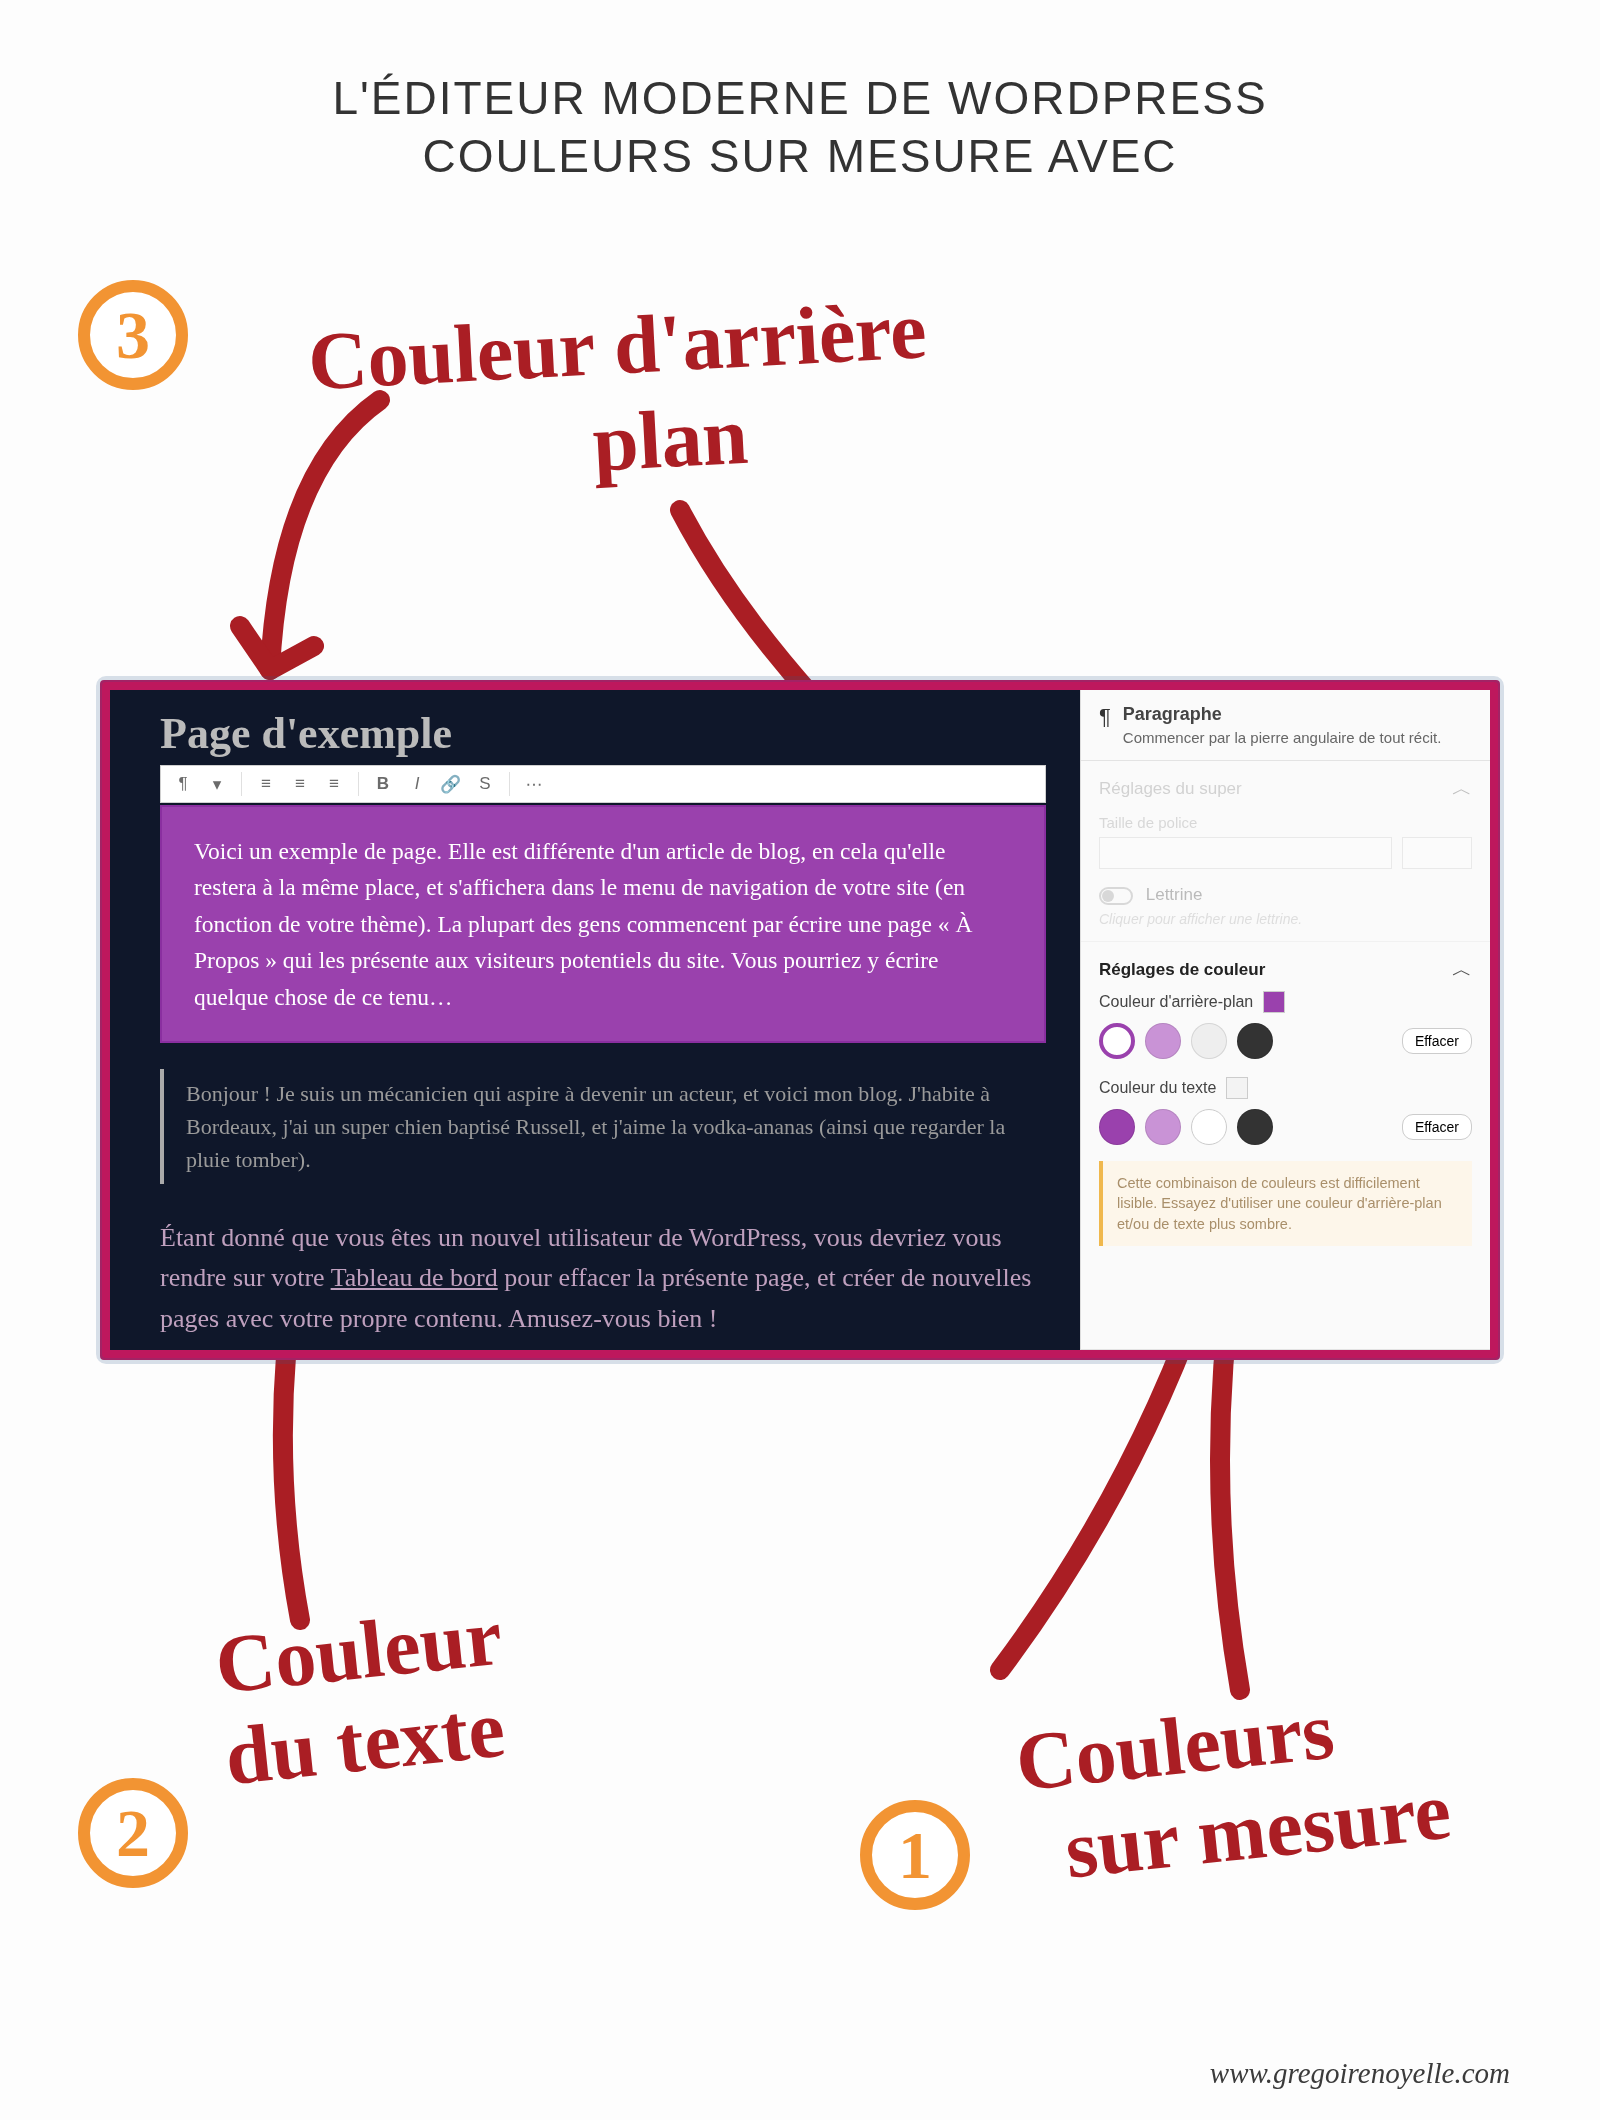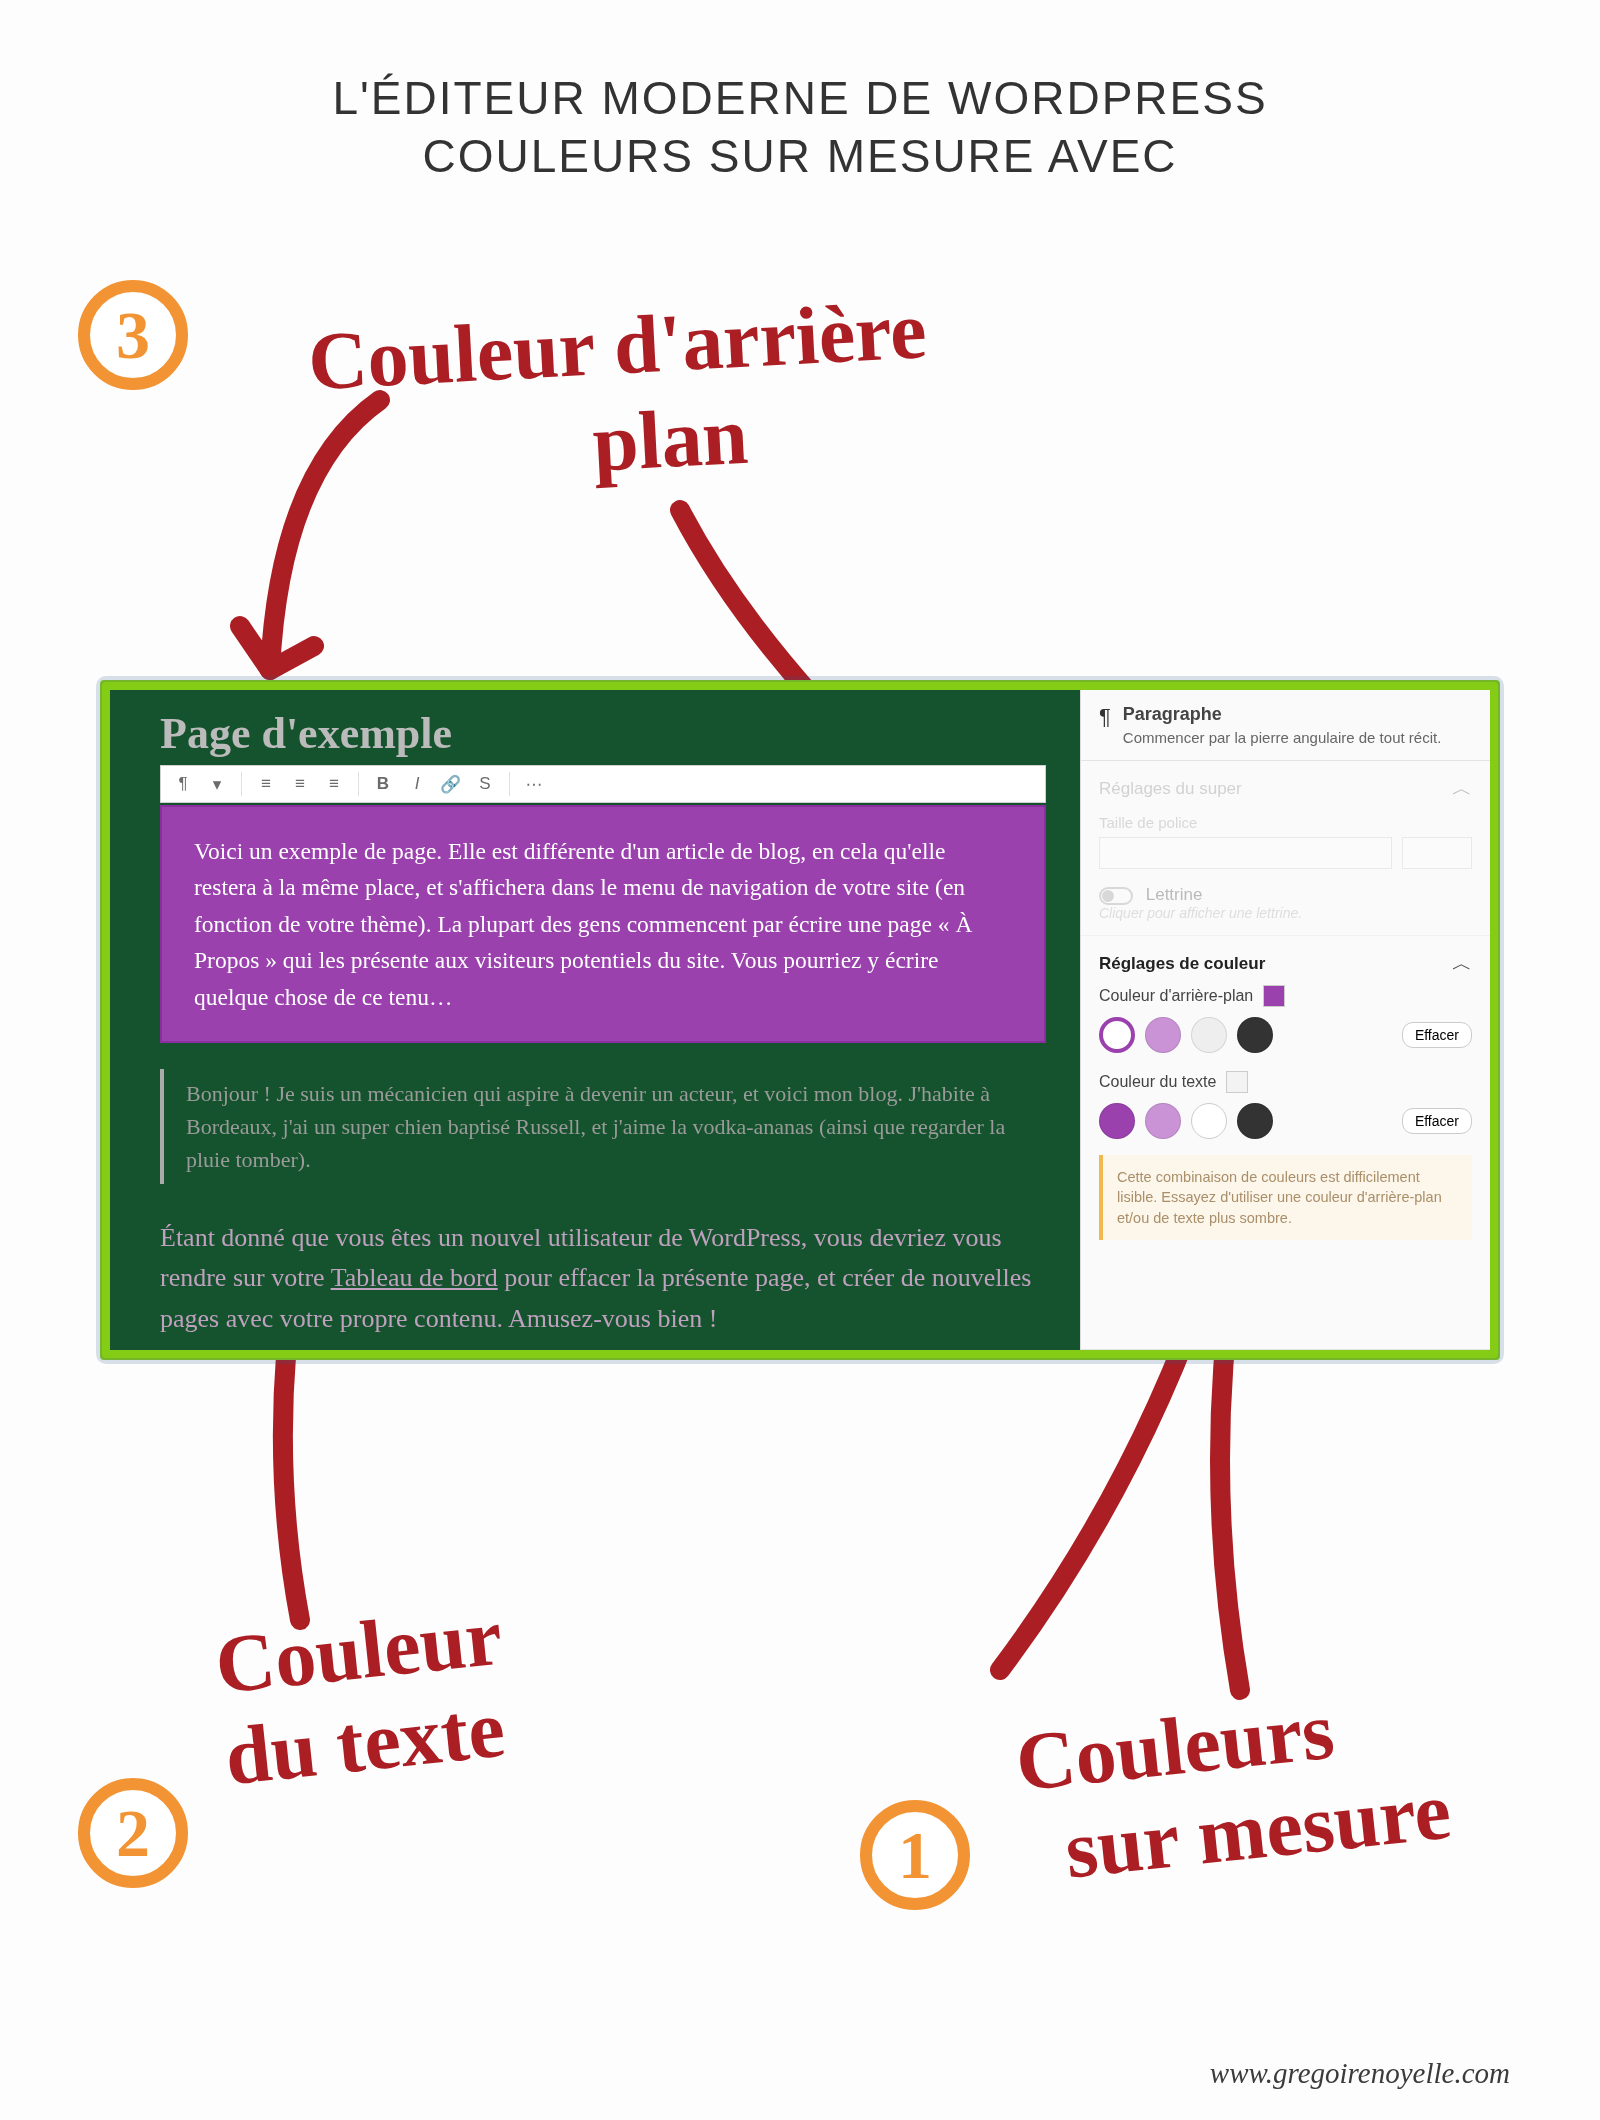--- a/index.html
+++ b/index.html
@@ -14,21 +14,21 @@
   
   .step-badge { position: absolute; width: 110px; height: 110px; border: 12px solid #f29433; border-radius: 50%; display: flex; align-items: center; justify-content: center; font-size: 68px; font-weight: 700; color: #f29433; font-family: "Comic Sans MS", cursive; background: #fff; }
 
   
   .hand { position: absolute; color: #aa1e24; font-family: "Comic Sans MS", "Marker Felt", cursive; font-weight: 700; line-height: 1; }
   .hand.big { font-size: 82px; }
   .hand.rot1 { transform: rotate(-3deg); }
   .hand.rot2 { transform: rotate(-6deg); }
 
   
-  .editor-wrap { position: absolute; left: 100px; top: 680px; width: 1400px; height: 680px; border: 10px solid #84cc16; border-radius: 4px; background: #14532d; display: flex; justify-content: flex-end; }
+  .editor-wrap { position: absolute; left: 100px; top: 680px; width: 1400px; height: 680px; border: 10px solid #be185d; border-radius: 4px; background: #0f172a; display: flex; justify-content: flex-end; }
   .editor-wrap::before { content: ""; position: absolute; inset: -14px; border: 6px solid rgba(44,90,140,0.18); border-radius: 10px; pointer-events: none; }
 
   .editor-main { flex: 1; padding: 18px 34px 18px 50px; overflow: hidden; }
   .editor-sidebar { width: 410px; border-left: 1px solid #ddd; background: #fafafa; display: flex; flex-direction: column; font-size: 17px; color: #444; }
 
   .page-title { font-family: Georgia, serif; font-size: 44px; color: #bbb; font-weight: 700; margin-bottom: 6px; }
 
   .block-toolbar { height: 38px; border: 1px solid #d0d0d0; background: #fff; display: flex; align-items: center; gap: 6px; padding: 0 8px; margin-bottom: 2px; }
   .tb-btn { width: 28px; height: 28px; display: flex; align-items: center; justify-content: center; color: #6b6b6b; font-size: 17px; font-style: normal; }
   .tb-sep { width: 1px; height: 24px; background: #e0e0e0; margin: 0 4px; }
@@ -177,21 +177,21 @@
         </div>
         <div style="margin-top:12px; font-size:15px; color:#999;">Taille de police</div>
         <div style="display:flex; gap:10px; margin-top:6px;">
           <div style="flex:1; height:32px; border:1px solid #ccc; background:#fff;"></div>
           <div style="width:70px; height:32px; border:1px solid #ccc; background:#fff;"></div>
         </div>
         <div style="margin-top:16px;">
           <span class="toggle"></span>
           <span>Lettrine</span>
         </div>
-        <div style="font-size:14px; font-style:italic; color:#aaa;">Cliquer pour afficher une lettrine.</div>
+        <div style="margin-top:6px; font-size:14px; font-style:italic; color:#aaa;">Cliquer pour afficher une lettrine.</div>
       </div>
 
       <div class="sb-section" style="flex:1">
         <div class="sb-accordion">
           <strong>Réglages de couleur</strong>
           <span class="chev">︿</span>
         </div>
 
         <div class="color-row-label">
           <span>Couleur d'arrière-plan</span>

